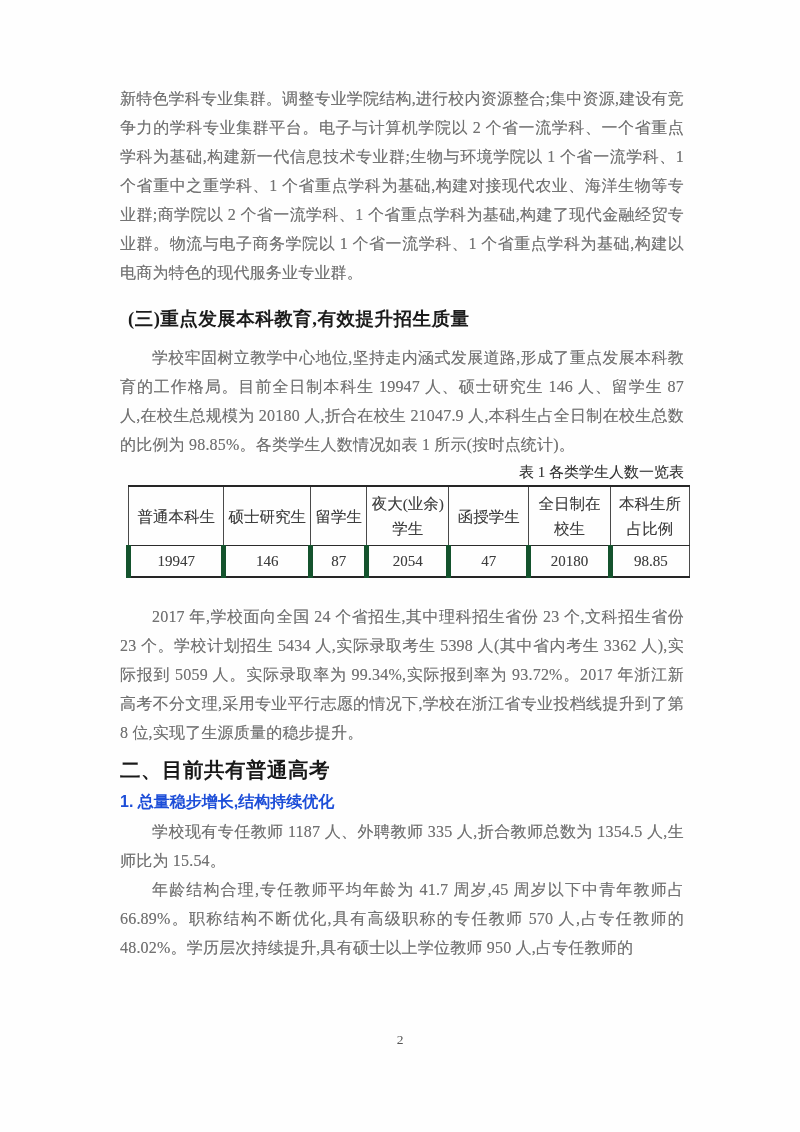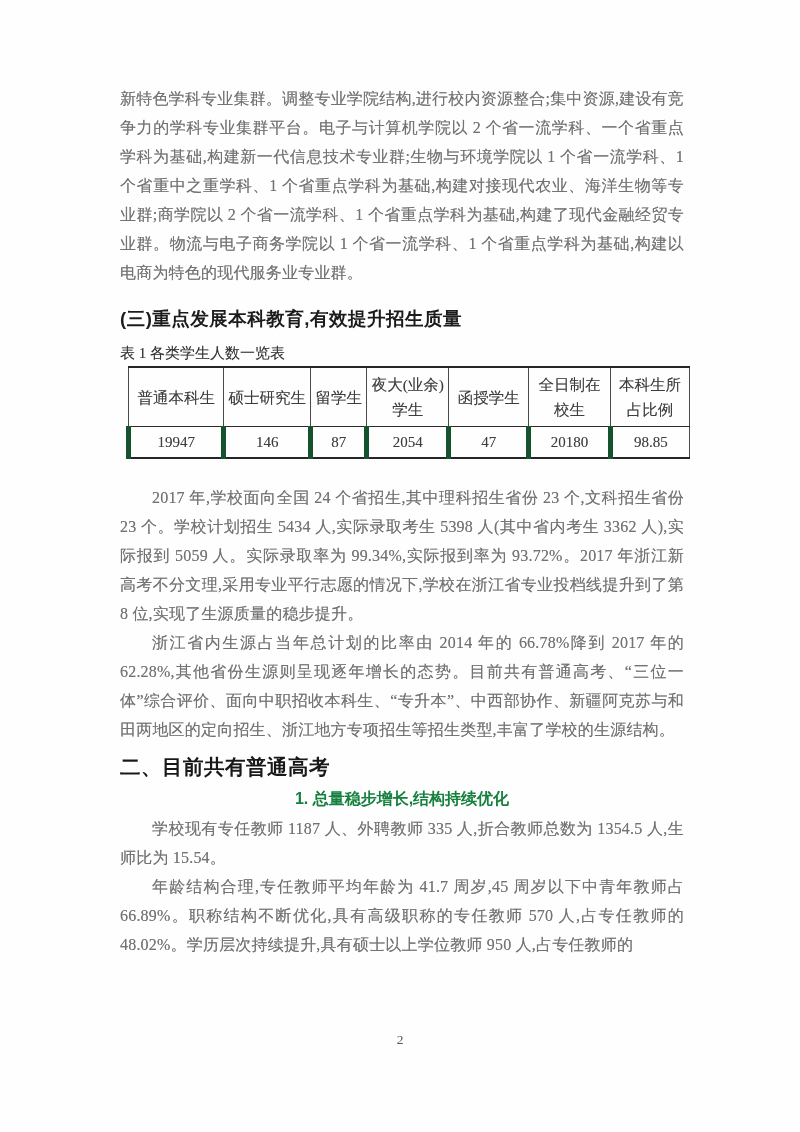--- a/index.html
+++ b/index.html
@@ -28,52 +28,51 @@
     font-size: 16px;
     line-height: 29px;
     color: #737373;
     text-align: justify;
     margin: 0;
     letter-spacing: 0.2px;
     text-shadow: 0 0 0.5px rgba(60,60,60,0.45);
   }
   .indent { text-indent: 2em; }
   .h-sub3 {
-    font-family: Liberation Sans, sans-serif;
+    font-family: Liberation Serif, serif;
     font-weight: 700;
     font-size: 18.5px;
     line-height: 28px;
     color: #1b1b1b;
-    margin: 18px 0 10px 0;
+    margin: 18px 0 10px 8px;
     letter-spacing: 0.5px;
   }
   .h-sec {
     font-family: "Liberation Sans", "DejaVu Sans", sans-serif;
     font-weight: 700;
     font-size: 20.5px;
     line-height: 30px;
     color: #191919;
     margin: 8px 0 4px 0;
     letter-spacing: 0.5px;
   }
   .h-min {
     font-family: "Liberation Sans", "DejaVu Sans", sans-serif;
     font-weight: 700;
     font-size: 16px;
     line-height: 26px;
-    color: #15803d;
+    color: #1d4ed8;
     margin: 2px 0 2px 0;
-    text-align: center;
   }
   .tbl-caption {
     font-family: "Liberation Serif", "DejaVu Serif", serif;
     font-size: 15px;
     line-height: 21px;
     color: #333333;
-    text-align: left;
+    text-align: right;
     margin: 3px 0 2px 0;
     text-shadow: 0 0 0.5px rgba(60,60,60,0.4);
   }
   table.stu-table {
     width: 100%;
     border-collapse: collapse;
     table-layout: fixed;
     border-top: 2.5px solid #262626;
     border-bottom: 2.5px solid #262626;
     font-family: "Liberation Serif", "DejaVu Serif", serif;
@@ -118,20 +117,21 @@
 </head>
 <body>
 
 <div class="page">
   <div class="content">
 
     <p class="body-p">新特色学科专业集群。调整专业学院结构,进行校内资源整合;集中资源,建设有竞争力的学科专业集群平台。电子与计算机学院以 2 个省一流学科、一个省重点学科为基础,构建新一代信息技术专业群;生物与环境学院以 1 个省一流学科、1 个省重中之重学科、1 个省重点学科为基础,构建对接现代农业、海洋生物等专业群;商学院以 2 个省一流学科、1 个省重点学科为基础,构建了现代金融经贸专业群。物流与电子商务学院以 1 个省一流学科、1 个省重点学科为基础,构建以电商为特色的现代服务业专业群。</p>
 
     <div class="h-sub3">(三)重点发展本科教育,有效提升招生质量</div>
 
+    <p class="body-p indent">学校牢固树立教学中心地位,坚持走内涵式发展道路,形成了重点发展本科教育的工作格局。目前全日制本科生 19947 人、硕士研究生 146 人、留学生 87 人,在校生总规模为 20180 人,折合在校生 21047.9 人,本科生占全日制在校生总数的比例为 98.85%。各类学生人数情况如表 1 所示(按时点统计)。</p>
 
     <div class="tbl-caption">表 1 各类学生人数一览表</div>
 
     <table class="stu-table">
       <colgroup>
         <col style="width:17%">
         <col style="width:15.5%">
         <col style="width:10%">
         <col style="width:14.6%">
         <col style="width:14.2%">
@@ -157,21 +157,20 @@
           <td>20180</td>
           <td>98.85</td>
         </tr>
       </tbody>
     </table>
 
     <div class="spacer-after-table"></div>
 
     <p class="body-p indent">2017 年,学校面向全国 24 个省招生,其中理科招生省份 23 个,文科招生省份 23 个。学校计划招生 5434 人,实际录取考生 5398 人(其中省内考生 3362 人),实际报到 5059 人。实际录取率为 99.34%,实际报到率为 93.72%。2017 年浙江新高考不分文理,采用专业平行志愿的情况下,学校在浙江省专业投档线提升到了第 8 位,实现了生源质量的稳步提升。</p>
 
-    <p class="body-p indent">浙江省内生源占当年总计划的比率由 2014 年的 66.78%降到 2017 年的 62.28%,其他省份生源则呈现逐年增长的态势。目前共有普通高考、“三位一体”综合评价、面向中职招收本科生、“专升本”、中西部协作、新疆阿克苏与和田两地区的定向招生、浙江地方专项招生等招生类型,丰富了学校的生源结构。</p>
 
     <div class="h-sec">二、目前共有普通高考</div>
 
     <div class="h-min">1. 总量稳步增长,结构持续优化</div>
 
     <p class="body-p indent">学校现有专任教师 1187 人、外聘教师 335 人,折合教师总数为 1354.5 人,生师比为 15.54。</p>
 
     <p class="body-p indent">年龄结构合理,专任教师平均年龄为 41.7 周岁,45 周岁以下中青年教师占 66.89%。职称结构不断优化,具有高级职称的专任教师 570 人,占专任教师的 48.02%。学历层次持续提升,具有硕士以上学位教师 950 人,占专任教师的</p>
 
   </div>

